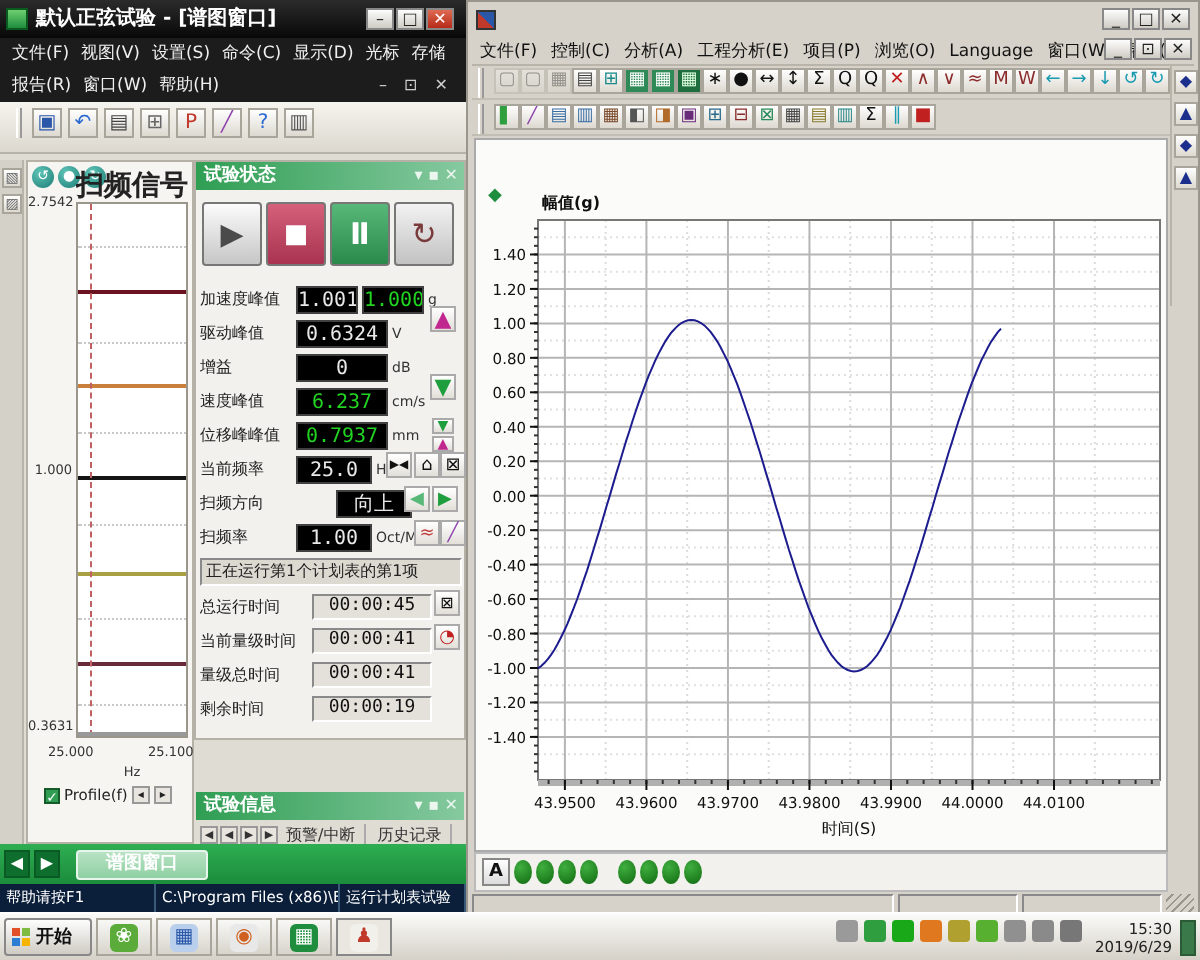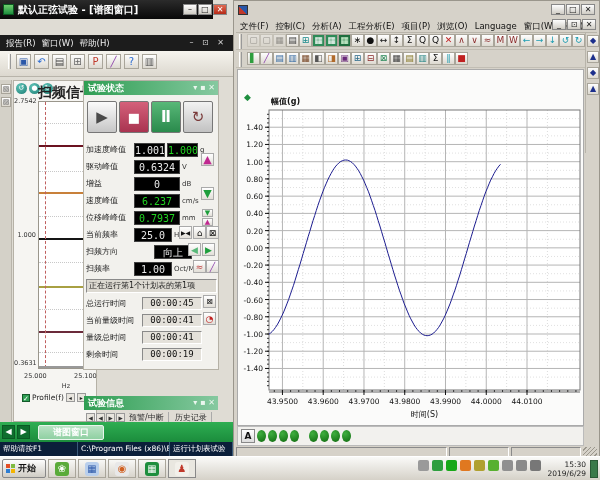--- a/index.html
+++ b/index.html
@@ -1,21 +1,21 @@
 <!DOCTYPE html>
 <html><head>
 <meta charset="utf-8">
 <style>
   *{box-sizing:border-box;margin:0;padding:0}
   html,body{width:600px;height:480px;overflow:hidden}
   body{font-family:"DejaVu Sans","Liberation Sans",sans-serif;background:#2a5a8a;position:relative;font-size:9px;color:#111}
   .abs{position:absolute}
   
   #lw{left:0;top:0;width:233px;height:456px;background:#dfdcd4}
-  #lw-title{left:0;top:0;width:213px;height:19px;background:linear-gradient(#2b2b2b,#080808);color:#fff;font-size:10px;font-weight:bold;line-height:19px;padding-left:18px;white-space:nowrap;overflow:hidden}
+  #lw-title{left:0;top:0;width:233px;height:19px;background:linear-gradient(#2b2b2b,#080808);color:#fff;font-size:10px;font-weight:bold;line-height:19px;padding-left:18px;white-space:nowrap;overflow:hidden}
   #lw-appicon{left:3px;top:4px;width:11px;height:11px;background:linear-gradient(#6fcf6f,#1e8e3e);border:1px solid #0a5a20}
   .capbtns{display:flex;gap:1px}
   .cb{width:14px;height:11px;background:linear-gradient(#fdfdfd,#cfccc4);border:1px solid #888;font-size:8px;line-height:9px;text-align:center;color:#222}
   .cb.close{background:linear-gradient(#e06a52,#b52a18);color:#fff}
   .menurow{left:0;width:233px;height:16px;background:#1c1c1c;color:#efefef;font-size:8.5px;line-height:16px;padding-left:6px;white-space:nowrap;overflow:hidden}
   .menurow .mi{margin-right:6px;cursor:default}
   #lw-menu2-right{color:#cfcfcf;letter-spacing:3px}
   #lw-toolbar{left:0;top:51px;width:233px;height:26px;background:linear-gradient(#f6f4ee,#dcd8cf);border-bottom:1px solid #b8b4aa;padding:3px 0 0 8px;display:flex}
   .chip{width:15px;height:15px;border:1px solid #a9a59a;background:linear-gradient(#fefefe,#ddd9d0);font-size:10px;line-height:13px;text-align:center;margin-right:3px;overflow:hidden;flex:0 0 auto}
   .chip.dim{opacity:.35}
@@ -29,21 +29,21 @@
   #sweep-plot{left:24px;top:20px;width:56px;height:268px;background:#fff;border:1px solid #9a968c}
   .ylab{font-size:6.5px;color:#333;white-space:nowrap}
   .xlab{font-size:6.5px;color:#333;white-space:nowrap}
   .hline{position:absolute;left:0;right:0;height:2px}
   .dotline{position:absolute;left:0;right:0;height:0;border-top:1px dotted #c8c8c8}
   #sweep-cursor{position:absolute;top:0;bottom:0;left:12%;width:0;border-left:1px dashed #c06060}
   #sweep-legend{left:8px;top:312px;width:74px;font-size:7.5px;color:#222;display:flex;align-items:center}
   #legend-check{width:8px;height:8px;background:#2f9e53;border:1px solid #145a2a;color:#fff;font-size:7px;line-height:8px;text-align:center;margin-right:2px}
   .spin{width:9px;height:9px;border:1px solid #999;background:#e8e5de;font-size:6px;line-height:8px;text-align:center;margin-left:2px}
   
-  #sp{left:83px;top:80px;width:136px;height:290px;background:#f2f1ed;border:1px solid #b5b1a6}
+  #sp{left:97px;top:80px;width:136px;height:290px;background:#f2f1ed;border:1px solid #b5b1a6}
   .ghead{position:absolute;left:0;width:100%;height:14px;background:linear-gradient(90deg,#2f9e53,#86c9a0);color:#fff;font-weight:bold;font-size:9px;line-height:14px;padding-left:4px}
   .ghead .gi{float:right;margin-right:3px;font-size:8px;color:#eaf6ee;cursor:default}
   #transport{left:3px;top:20px;display:flex;gap:2px}
   .tbtn{width:30px;height:32px;border:1px solid #777;border-radius:2px;display:flex;align-items:center;justify-content:center;font-size:15px}
   .tbtn.play{background:linear-gradient(#fbfbfb,#c6c6c6);color:#4a4a4a}
   .tbtn.stop{background:linear-gradient(#d4607a,#a93350);color:#fff;font-size:13px}
   .tbtn.pause{background:linear-gradient(#58b878,#2a8a4c);color:#fff;font-weight:bold}
   .tbtn.restart{background:linear-gradient(#f2f2f2,#c2c2c2);color:#7a3a3a}
   #rows{left:2px;top:60px;width:132px}
   .srow{display:flex;align-items:center;height:17px}
@@ -105,20 +105,21 @@
 <body>
 
 <div class="abs" id="lw">
   <div class="abs" id="lw-title">默认正弦试验 - [谱图窗口]</div>
   <div class="abs" id="lw-appicon"></div>
   <div class="abs capbtns" style="right:6px;top:4px">
       <div class="cb">–</div>
       <div class="cb">□</div>
       <div class="cb close">✕</div>
     </div>
+  <div class="abs menurow" style="top:19px"><span class="mi">文件(F)</span><span class="mi">视图(V)</span><span class="mi">设置(S)</span><span class="mi">命令(C)</span><span class="mi">显示(D)</span><span class="mi">光标</span><span class="mi">存储</span></div>
   <div class="abs menurow" style="top:35px"><span class="mi">报告(R)</span><span class="mi">窗口(W)</span><span class="mi">帮助(H)</span></div>
   <div class="abs" id="lw-menu2-right" style="right:6px;top:35px;font-size:8px;line-height:16px">– ⊡ ✕</div>
   <div class="abs" id="lw-toolbar">
       <div class="grip"></div>
       <div style="display:flex">
         <div class="chip" style="color: rgb(42, 87, 168);">▣</div>
         <div class="chip" style="color: rgb(42, 106, 208);">↶</div>
         <div class="chip" style="color: rgb(68, 68, 68);">▤</div>
         <div class="chip" style="color: rgb(102, 102, 102);">⊞</div>
         <div class="chip" style="color: rgb(192, 57, 43);">P</div>

